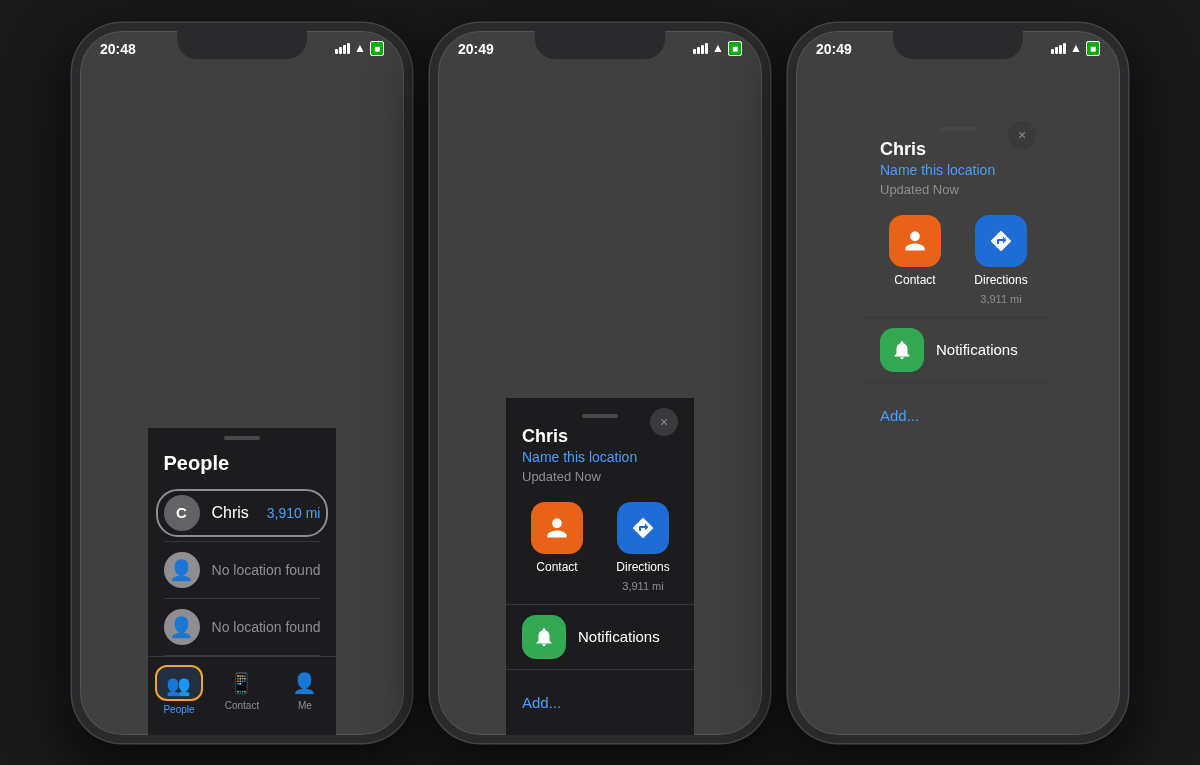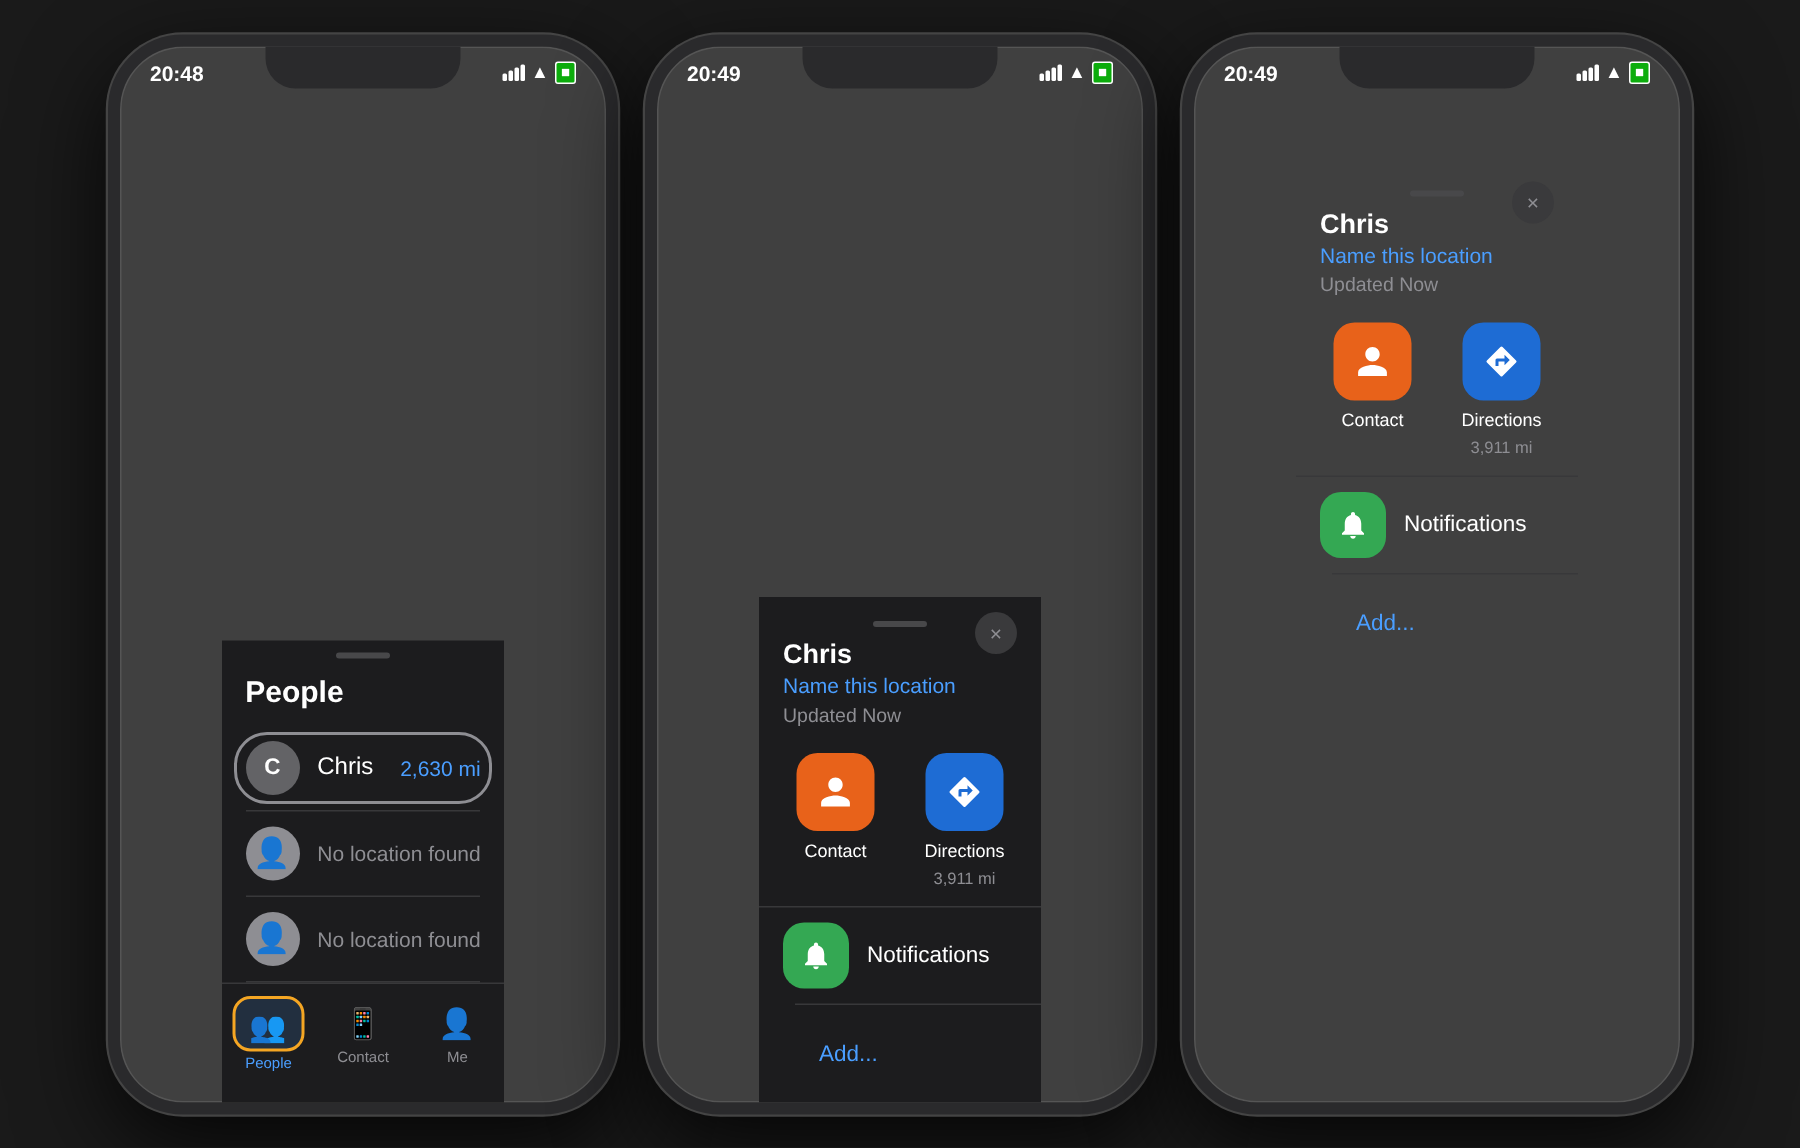--- a/index.html
+++ b/index.html
@@ -355,21 +355,20 @@
     .action-sublabel {
       color: #8e8e93;
       font-size: 11px;
     }
 
     .card-link {
       color: #4a9eff;
       font-size: 15px;
       padding: 24px 16px;
       border-top: 0.5px solid #38383a;
-      margin-left: 24px;
     }
 
     .card-link.red {
       color: #ff453a;
     }
 
     
     .map-with-pin {
       width: 100%;
       height: 100%;
@@ -497,21 +496,21 @@
 
   <div class="bottom-panel">
     <div class="panel-handle"></div>
     <div class="people-section">
       <div class="people-title">People</div>
 
       <div class="person-row">
         <div class="chris-highlight"></div>
         <div class="person-avatar gray-bg">C</div>
         <span class="person-name">Chris</span>
-        <span class="person-distance">2,630 mi</span>
+        <span class="person-distance">3,910 mi</span>
       </div>
 
       <div class="person-row">
         <div class="person-avatar" style="font-size:20px;">👤</div>
         <span class="person-no-location">No location found</span>
       </div>
 
       <div class="person-row">
         <div class="person-avatar" style="font-size:20px;">👤</div>
         <span class="person-no-location">No location found</span>

